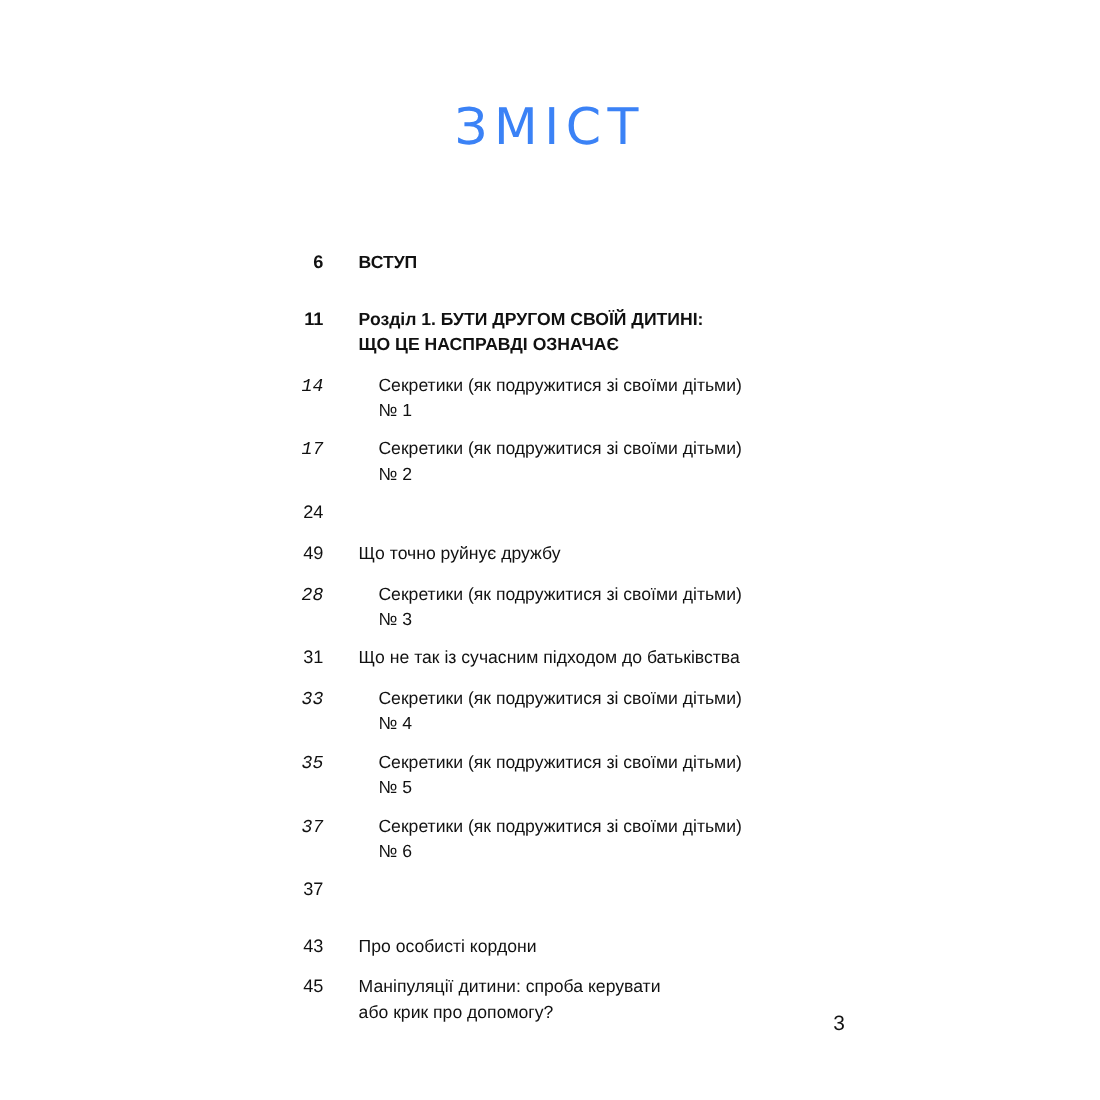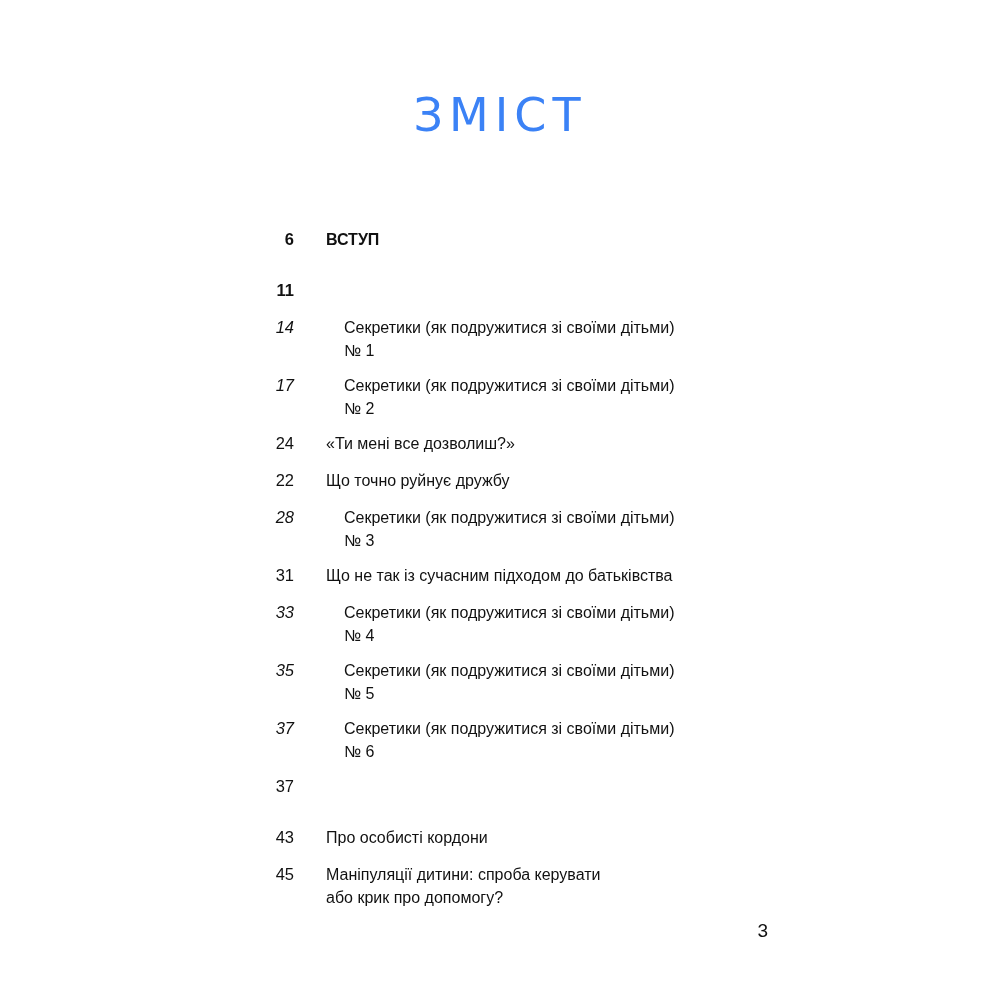--- a/index.html
+++ b/index.html
@@ -53,20 +53,21 @@
     font-size: 16px;
     line-height: 23px;
     color: #111111;
   }
   .entry.section .pg,
   .entry.section .txt {
     font-weight: bold;
   }
   .entry.sub .pg {
     font-style: italic;
+    font-family: Liberation Mono, monospace;
   }
   .entry.sub .txt {
     padding-left: 50px;
   }
   .entry.sub {
     margin-bottom: 12px;
   }
   .gap-lg {
     height: 14px;
   }
@@ -86,35 +87,35 @@
   <div class="toc-title">ЗМІСТ</div>
 
   <div class="toc">
       <div class="entry section">
         <div class="pg">6</div>
         <div class="txt">ВСТУП</div>
       </div>
       <div class="gap-lg"></div>
       <div class="entry section">
         <div class="pg">11</div>
+        <div class="txt">Розділ 1. БУТИ ДРУГОМ СВОЇЙ ДИТИНІ:<br>ЩО ЦЕ НАСПРАВДІ ОЗНАЧАЄ</div>
       </div>
       <div class="entry sub">
         <div class="pg">14</div>
         <div class="txt">Секретики (як подружитися зі своїми дітьми)<br>№ 1</div>
       </div>
       <div class="entry sub">
         <div class="pg">17</div>
         <div class="txt">Секретики (як подружитися зі своїми дітьми)<br>№ 2</div>
       </div>
       <div class="entry normal">
         <div class="pg">24</div>
-        <div class="txt">«Ти мені все дозволиш?»</div>
       </div>
       <div class="entry normal">
-        <div class="pg">22</div>
+        <div class="pg">49</div>
         <div class="txt">Що точно руйнує дружбу</div>
       </div>
       <div class="entry sub">
         <div class="pg">28</div>
         <div class="txt">Секретики (як подружитися зі своїми дітьми)<br>№ 3</div>
       </div>
       <div class="entry normal">
         <div class="pg">31</div>
         <div class="txt">Що не так із сучасним підходом до батьківства</div>
       </div>

